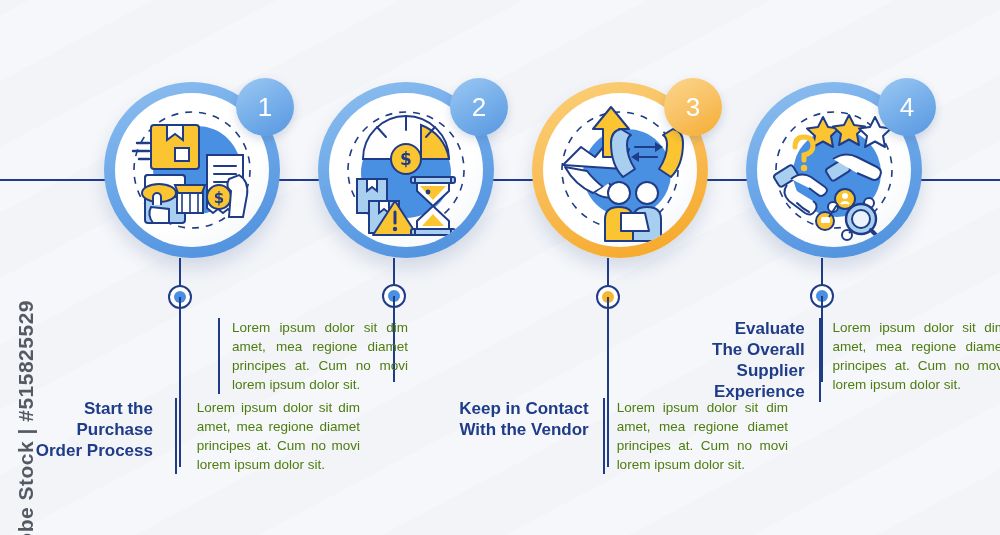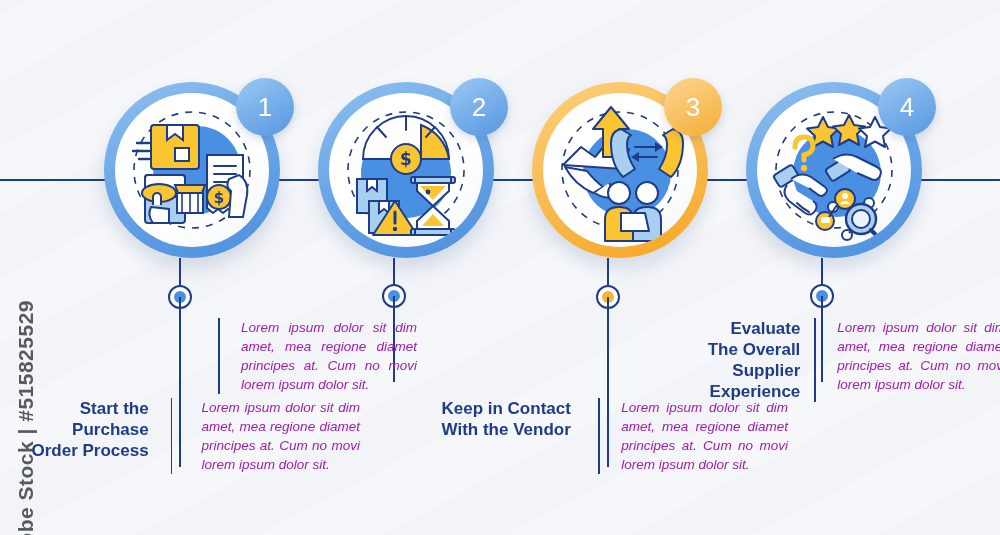--- a/index.html
+++ b/index.html
@@ -72,22 +72,22 @@
   .dot.amber i{background:#f5b731;}
 
   
   .tblock{position:absolute;display:flex;align-items:flex-start;}
   .title{
     color:#1f3c88;font-weight:bold;font-size:17px;line-height:21px;
     text-align:right;white-space:pre-line;padding-right:14px;
   }
   .divider{width:2px;background:#1f3c88;align-self:stretch;}
   .body{
-    color:#a21caf;font-size:13.5px;line-height:19px;
-    text-align:justify;padding-left:21px;width:176px;font-style:italic;
+    color:#4d7c0f;font-size:13.5px;line-height:19px;
+    text-align:justify;padding-left:12px;width:176px;
   }
 </style>
 </head>
 <body>
 
 <div class="stage">
 
   <div class="wm-wash"></div>
   <div class="axis"></div>
 
@@ -218,21 +218,21 @@
     </div>
   </div>
 
   <div class="stem" style="left:607px;top:258px;height:40px;"></div>
   <div class="dot amber" style="left:596px;top:285px;">
       <i></i>
     </div>
   <div class="stem" style="left:607px;top:297px;height:170px;"></div>
 
   <div class="tblock" style="left:428px;top:398px;width:360px;">
-    <div class="title" style="width:165px;text-align:center;">Keep in Contact
+    <div class="title" style="width:165px;">Keep in Contact
 With the Vendor</div>
     <div class="divider"></div>
     <div class="body">Lorem ipsum dolor sit dim amet, mea regione diamet principes at. Cum no movi lorem ipsum dolor sit.</div>
   </div>
 
   <div class="node" style="left:746px;top:82px;">
     <div class="ring blue"></div>
     <div class="inner">
       <svg width="154" height="154" viewBox="0 0 154 154">
         <circle cx="80" cy="80" r="44" fill="#4a90e2"></circle>

